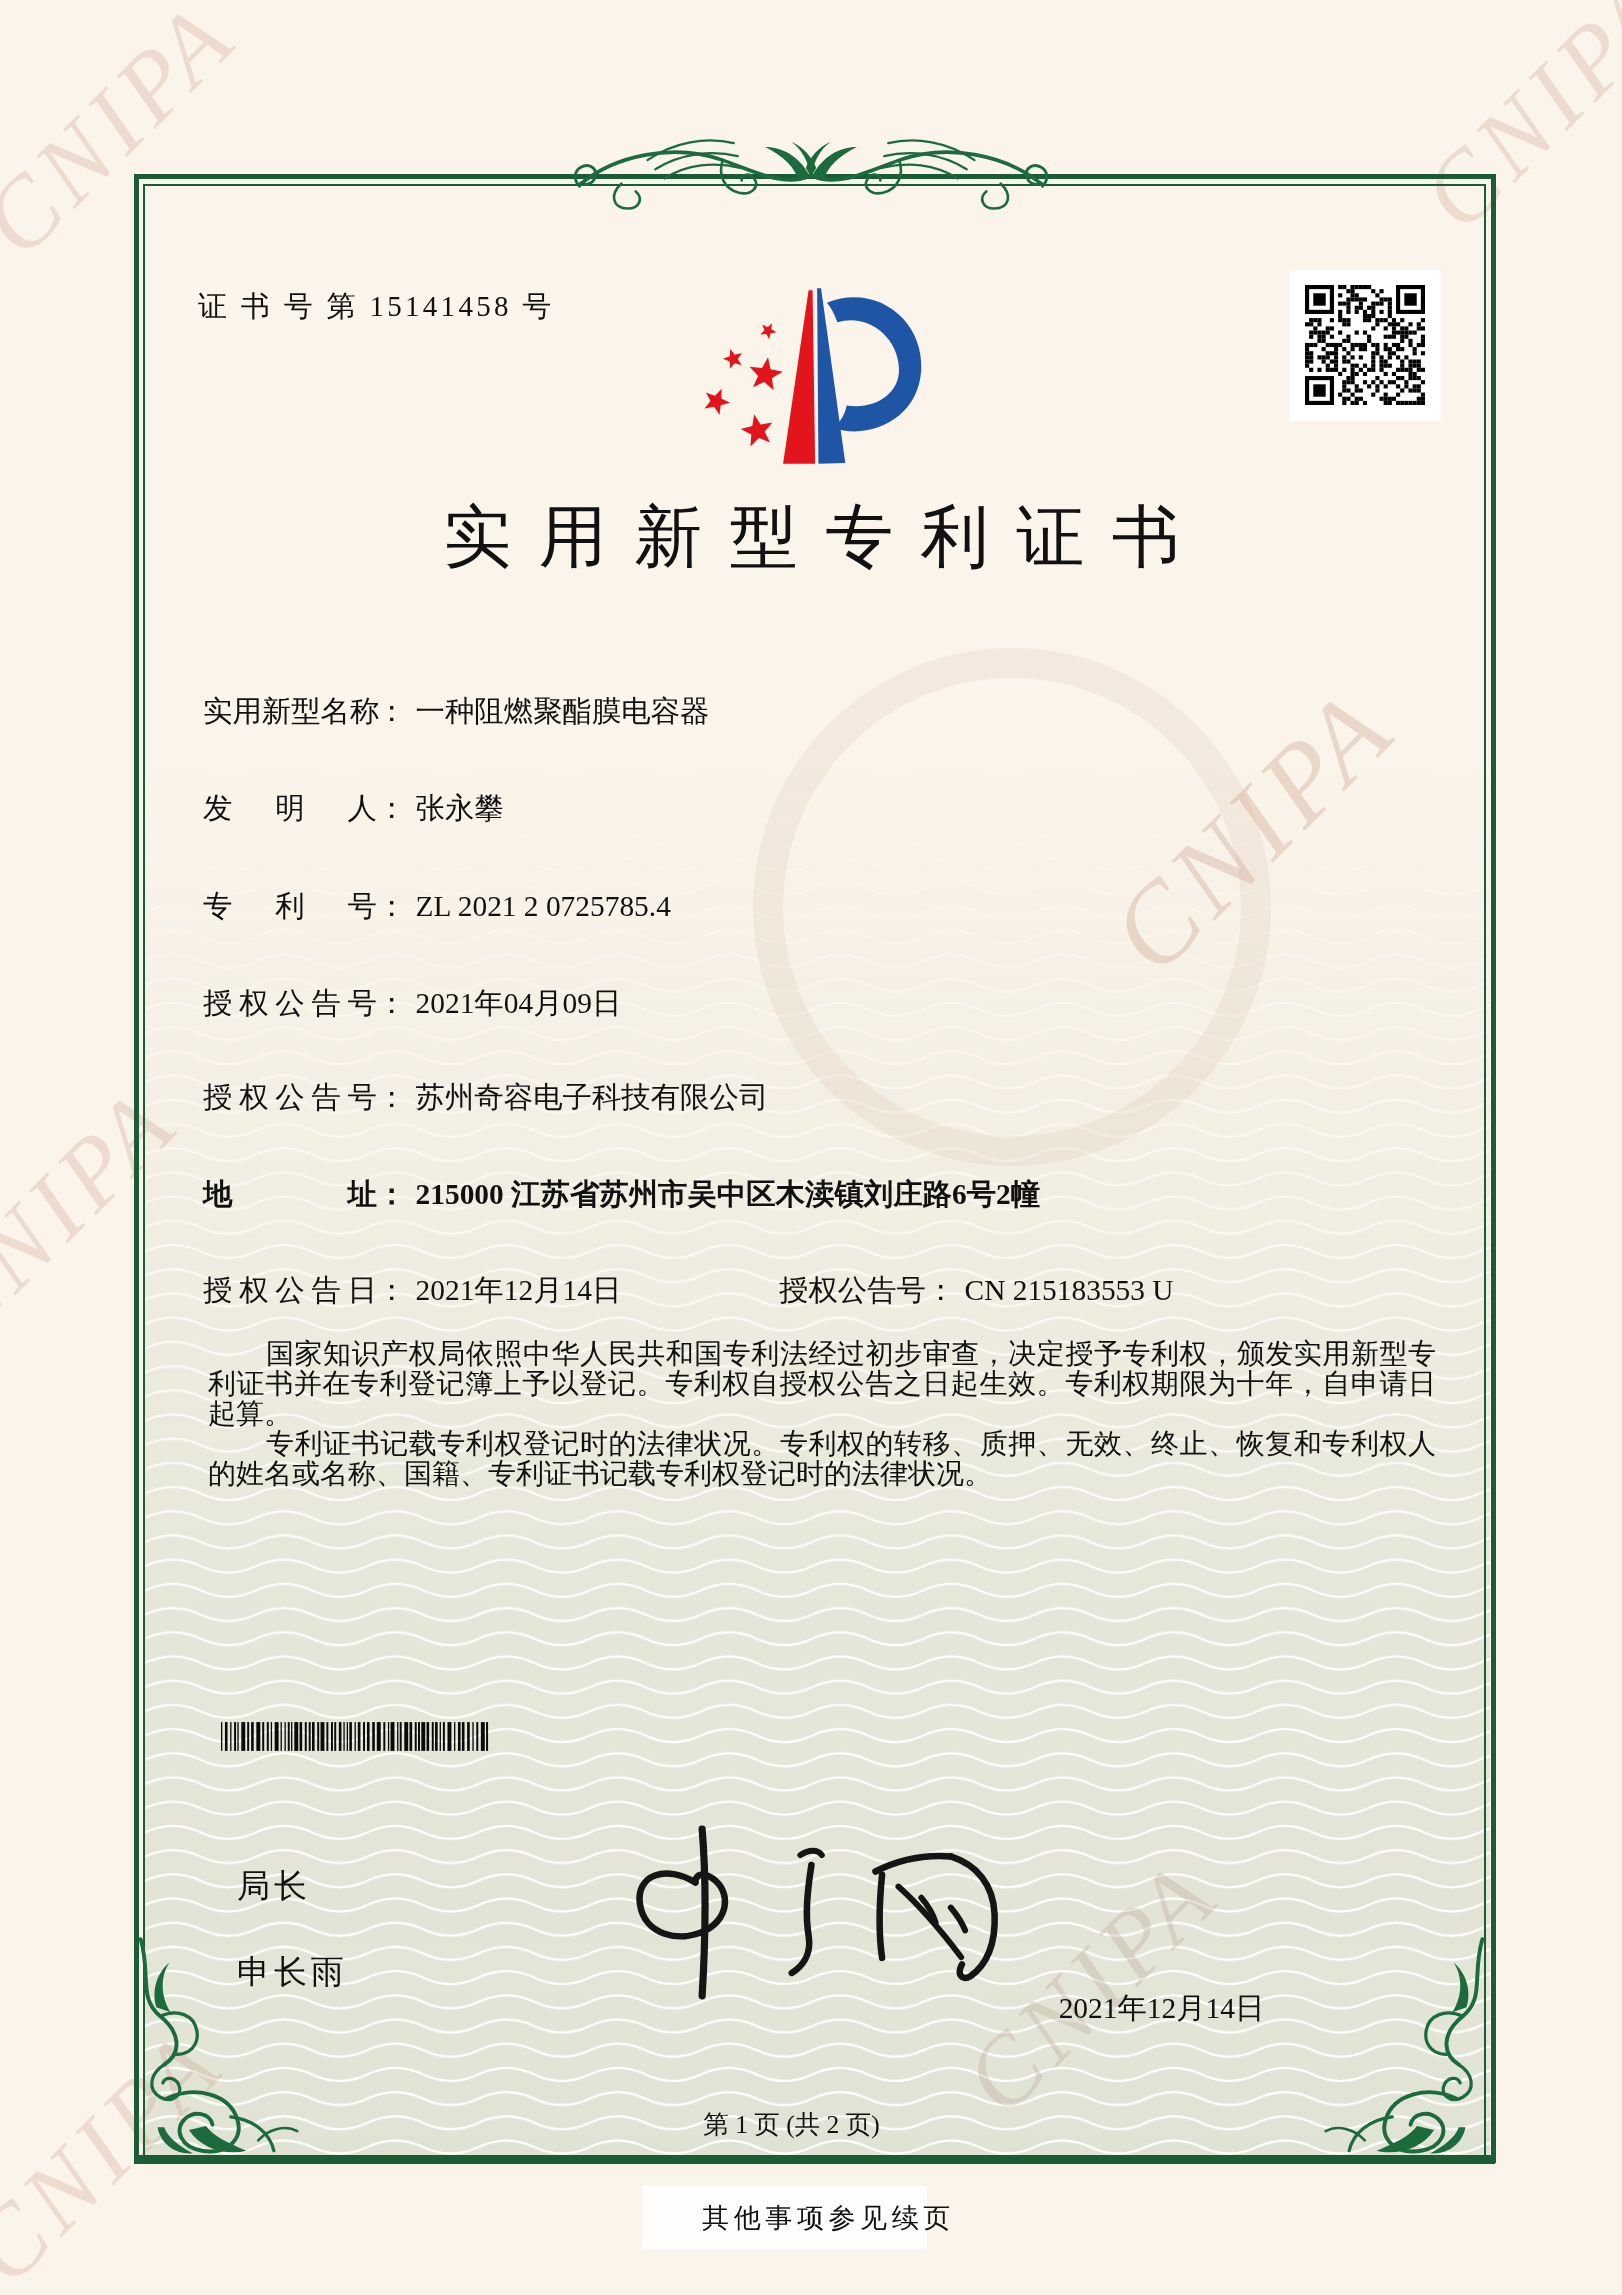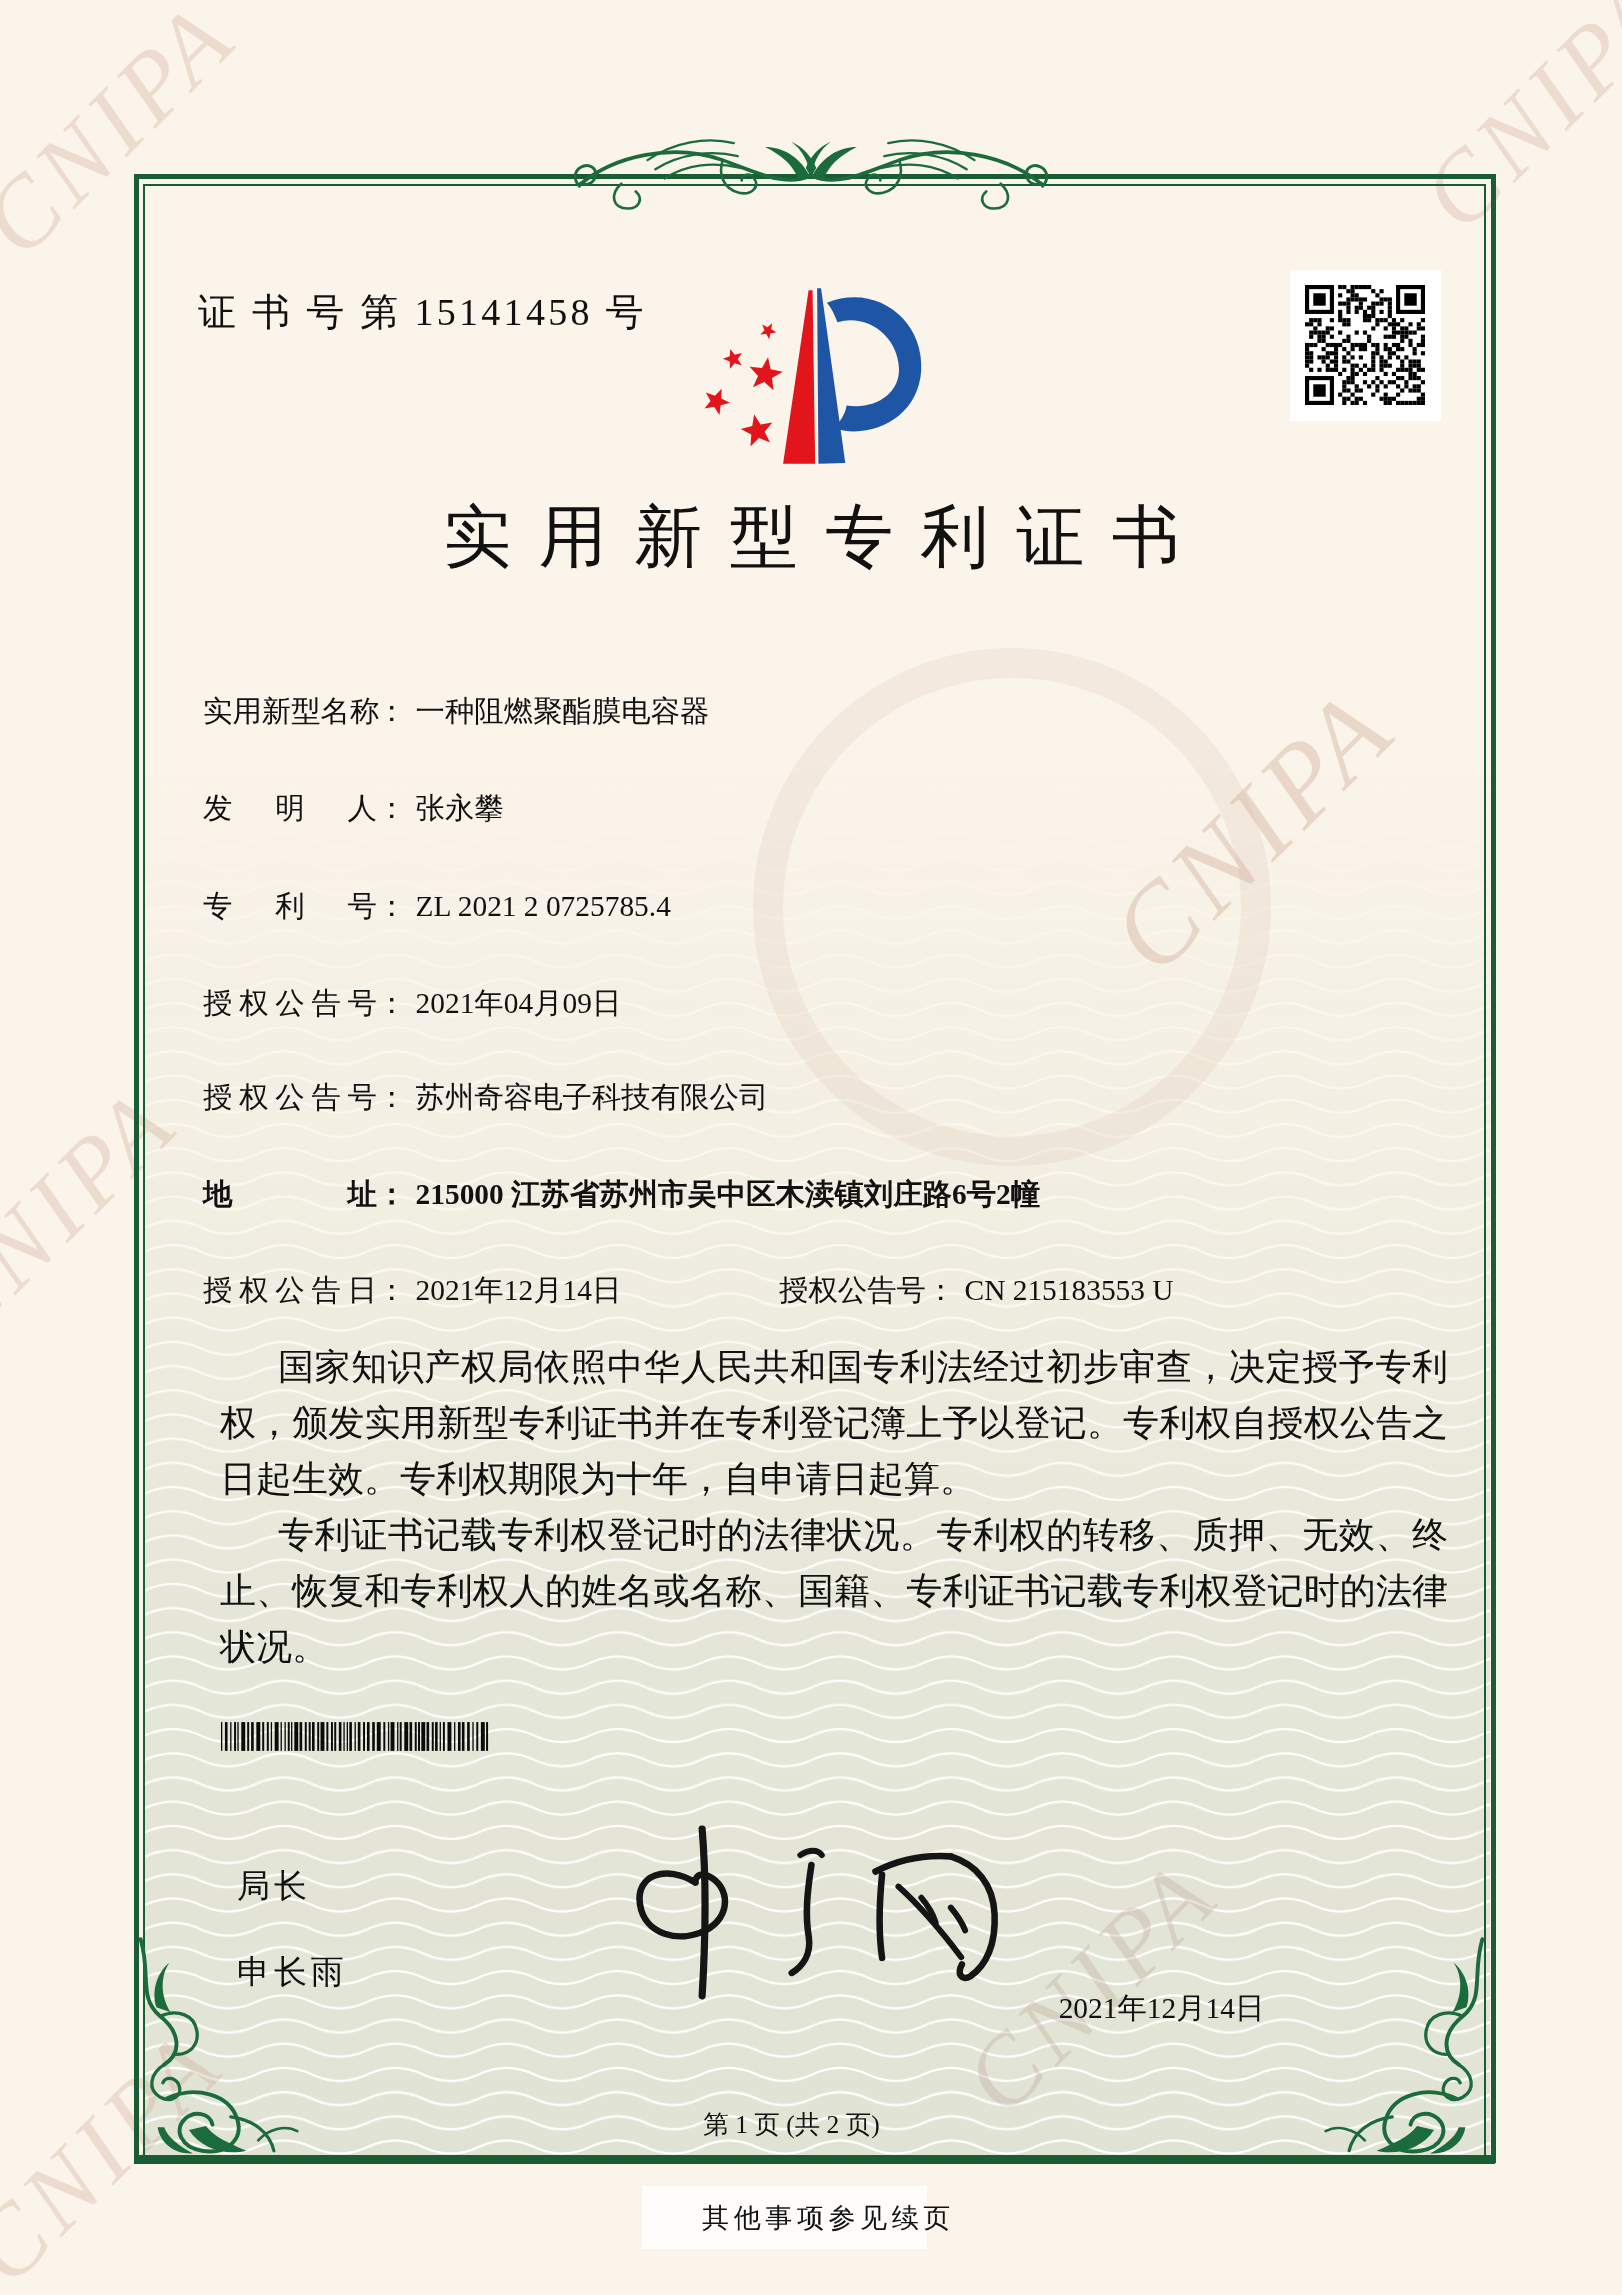--- a/index.html
+++ b/index.html
@@ -30,33 +30,33 @@
 
   .ornament{position:absolute;z-index:4;pointer-events:none;}
   .orn-top{left:569px;top:126px;width:484px;height:97px;}
   .orn-br{left:1294px;top:1934px;width:203px;height:222px;}
   .orn-bl{left:126px;top:1934px;width:203px;height:222px;transform:scaleX(-1);}
 
   
   .waves{position:absolute;z-index:1;left:145px;top:753px;width:1345px;height:1402px;}
 
   
-  .cert-no{position:absolute;z-index:5;left:198px;top:287px;font-size:38px;letter-spacing:3.3px;}
+  .cert-no{position:absolute;z-index:5;left:198px;top:287px;font-size:29px;letter-spacing:3.3px;}
   .logo{position:absolute;z-index:5;left:696px;top:275px;width:237px;height:198px;}
   .qr-pad{position:absolute;z-index:5;left:1290px;top:270px;width:151px;height:151px;background:#fff;}
   .qr-pad svg{position:absolute;left:15px;top:15px;}
   .title{position:absolute;z-index:5;left:0;top:492px;width:1623px;text-align:center;
          font-size:68px;letter-spacing:27.5px;text-indent:27.5px;font-weight:500;}
   .fields{position:absolute;z-index:5;left:203px;top:0;width:1243px;font-size:29.4px;}
   .frow{position:absolute;left:0;white-space:nowrap;}
   .flabel{display:inline-block;width:174px;text-align:justify;text-align-last:justify;vertical-align:bottom;}
   .fsep{margin-right:9.2px;}
   .auth2{position:absolute;left:576px;top:0;white-space:nowrap;}
-  .paras{position:absolute;z-index:5;left:220px;top:1339px;width:1228px;font-size:36px;
-         line-height:56px;text-align:justify;}
+  .paras{position:absolute;z-index:5;left:208px;top:1339px;width:1228px;font-size:28px;
+         line-height:30px;text-align:justify;}
   .paras p{margin:0;text-indent:58px;}
   .barcode{position:absolute;z-index:5;left:221px;top:1722px;}
   .officer-title{position:absolute;z-index:5;left:237px;top:1864px;font-size:33px;
          font-family:"Liberation Sans","DejaVu Sans",sans-serif;font-weight:500;letter-spacing:3.9px;}
   .officer-name{position:absolute;z-index:5;left:237px;top:1950px;font-size:33px;
          font-family:"Liberation Sans","DejaVu Sans",sans-serif;font-weight:500;letter-spacing:3.9px;}
   .signature{position:absolute;z-index:5;left:568px;top:1806px;width:458px;height:203px;}
   .issue-date{position:absolute;z-index:5;left:1011px;top:1989px;width:301px;text-align:center;font-size:29.4px;}
   .page-ind{position:absolute;z-index:5;left:592px;top:2107px;width:399px;text-align:center;font-size:25.5px;}
   .footer-band{position:absolute;z-index:5;left:642px;top:2186px;width:285px;height:63px;background:#fffdfb;}

